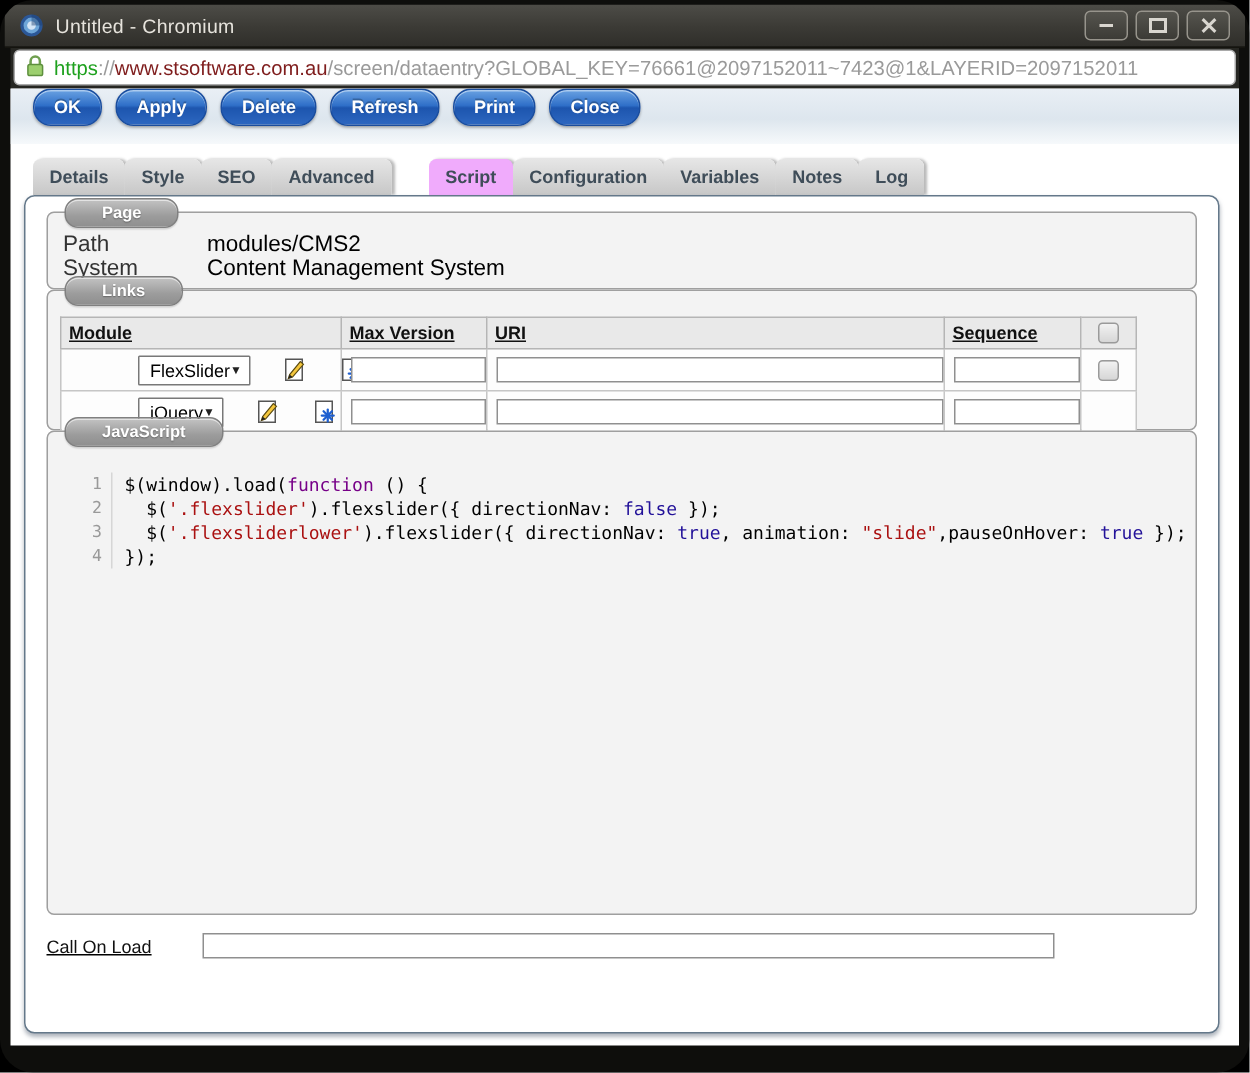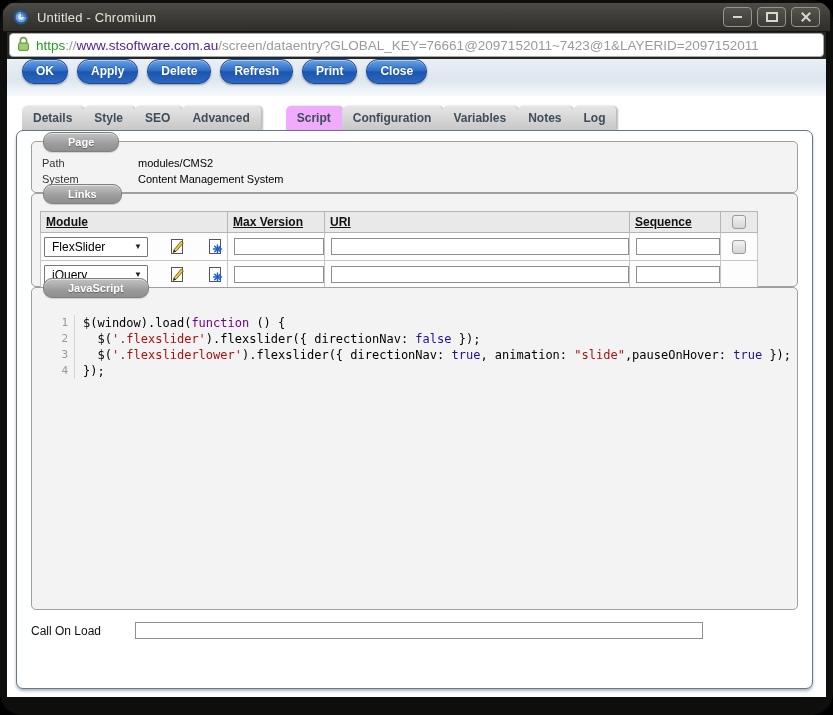--- a/index.html
+++ b/index.html
@@ -37,21 +37,21 @@
   .urlstrip{position:absolute;top:32px;left:7px;right:7px;height:27px;background:#262622;}
   .urlbar{
     position:absolute;inset:1px 2px 2px 2px;background:#fff;
     border:1px solid #a9a9a9;border-radius:4px;
     display:flex;align-items:center;padding:0 7px;white-space:nowrap;overflow:hidden;
     font-size:13.5px;
   }
   .urlbar .lock{margin-right:6px;flex:0 0 auto;}
   .url-scheme{color:var(--url_https_green,#1ea11e);}
   .url-sep{color:#9a9a9a;}
-  .url-host{color:#4c1d95;}
+  .url-host{color:#7f1d1d;}
   .url-path{color:#9a9a9a;}
   
   .viewport{position:absolute;top:59px;left:7px;right:7px;bottom:18px;background:#fff;overflow:hidden;}
   
   .toolbar{
     position:absolute;top:0;left:0;right:0;height:37px;
     background:linear-gradient(#e9eff5 0%,#dde6ee 55%,#f6f9fb 100%);
     display:flex;align-items:flex-start;gap:9px;padding-left:15px;box-sizing:border-box;
   }
   .btn{
@@ -87,35 +87,35 @@
     position:absolute;top:-10px;left:11px;
     font:bold 11px "Liberation Sans",sans-serif;color:#fff;
     padding:3px 24px;border:1px solid #808080;border-radius:9px;
     background:linear-gradient(#c3c3c3 0%,#9c9c9c 60%,#8f8f8f 100%);
     text-shadow:0 1px 1px rgba(0,0,0,.35);
     box-shadow:inset 0 1px 0 rgba(255,255,255,.55), 0 1px 1px rgba(0,0,0,.15);
   }
   
   .page-box{height:50px;}
   .page-fields{padding:13px 10px 0;}
-  .pf-row{font-size:11px;line-height:16px;color:#000;}
+  .pf-row{font-size:15px;line-height:16px;color:#000;}
   .pf-label{display:inline-block;width:96px;color:#333;}
   
   .links-box{margin-top:16px;height:94px;box-sizing:border-box;}
   .links-table-wrap{padding:17px 8px 0;}
   table.links{border-collapse:collapse;width:662px;table-layout:fixed;}
   table.links th{
     background:#e9e9e9;border:1px solid #b5b5b5;
     font:bold 12px "Liberation Sans",sans-serif;color:#111;text-align:left;
     text-decoration:underline;padding:3px 5px;height:14px;
   }
   table.links td{background:#fdfdfd;border:1px solid #c6c6c6;padding:2px 3px;height:23px;}
   th.col-module{width:176px;} th.col-maxv{width:86px;} th.col-uri{width:294px;}
   th.col-seq{width:80px;} th.col-cb{width:26px;}
-  .cell-module{display:flex;align-items:center;gap:21px;}
+  .cell-module{display:flex;align-items:center;gap:21px;margin-left:48px;}
   .fake-select{
     width:134px;height:20px;background:#fff;border:1px solid #787878;border-radius:1px;
     display:flex;align-items:center;justify-content:space-between;
     padding:0 5px 0 7px;box-sizing:border-box;font-size:12px;color:#000;cursor:pointer;
   }
   .sel-arrow{font-size:8px;color:#222;}
   .icon-btn{width:19px;height:19px;display:inline-flex;align-items:center;justify-content:center;cursor:pointer;}
   .cell-input{
     width:calc(100% - 8px);height:15px;margin:1px 3px;border:1px solid #8f8f8f;
     background:#fff;font-size:12px;padding:0 3px;box-sizing:content-box;
@@ -132,21 +132,21 @@
     flex:0 0 30px;text-align:right;padding-right:6px;color:#999;
     font:11px/16px "DejaVu Sans Mono",monospace;
     border-right:1px solid #d6d6d6;
   }
   .code-col{padding-left:8px;}
   .code-col pre{margin:0;font:12px/16px "DejaVu Sans Mono",monospace;white-space:pre;color:#000;}
   .tk-kw{color:var(--code_keyword,#770088);}
   .tk-str{color:var(--code_string,#aa1111);}
   .tk-atom{color:var(--code_atom,#221199);}
   
-  .col-row{margin-top:12px;display:flex;align-items:center;}
+  .col-row{margin-top:12px;display:flex;align-items:center;text-decoration:underline;}
   .col-label{font-size:12px;color:#111;width:104px;}
   .col-input{width:560px;height:15px;border:1px solid #8f8f8f;background:#fff;font-size:12px;padding:0 3px;}
 </style>
 </head>
 <body>
 
 <div class="window">
 
   <div class="titlebar">
     <span class="app-icon">

